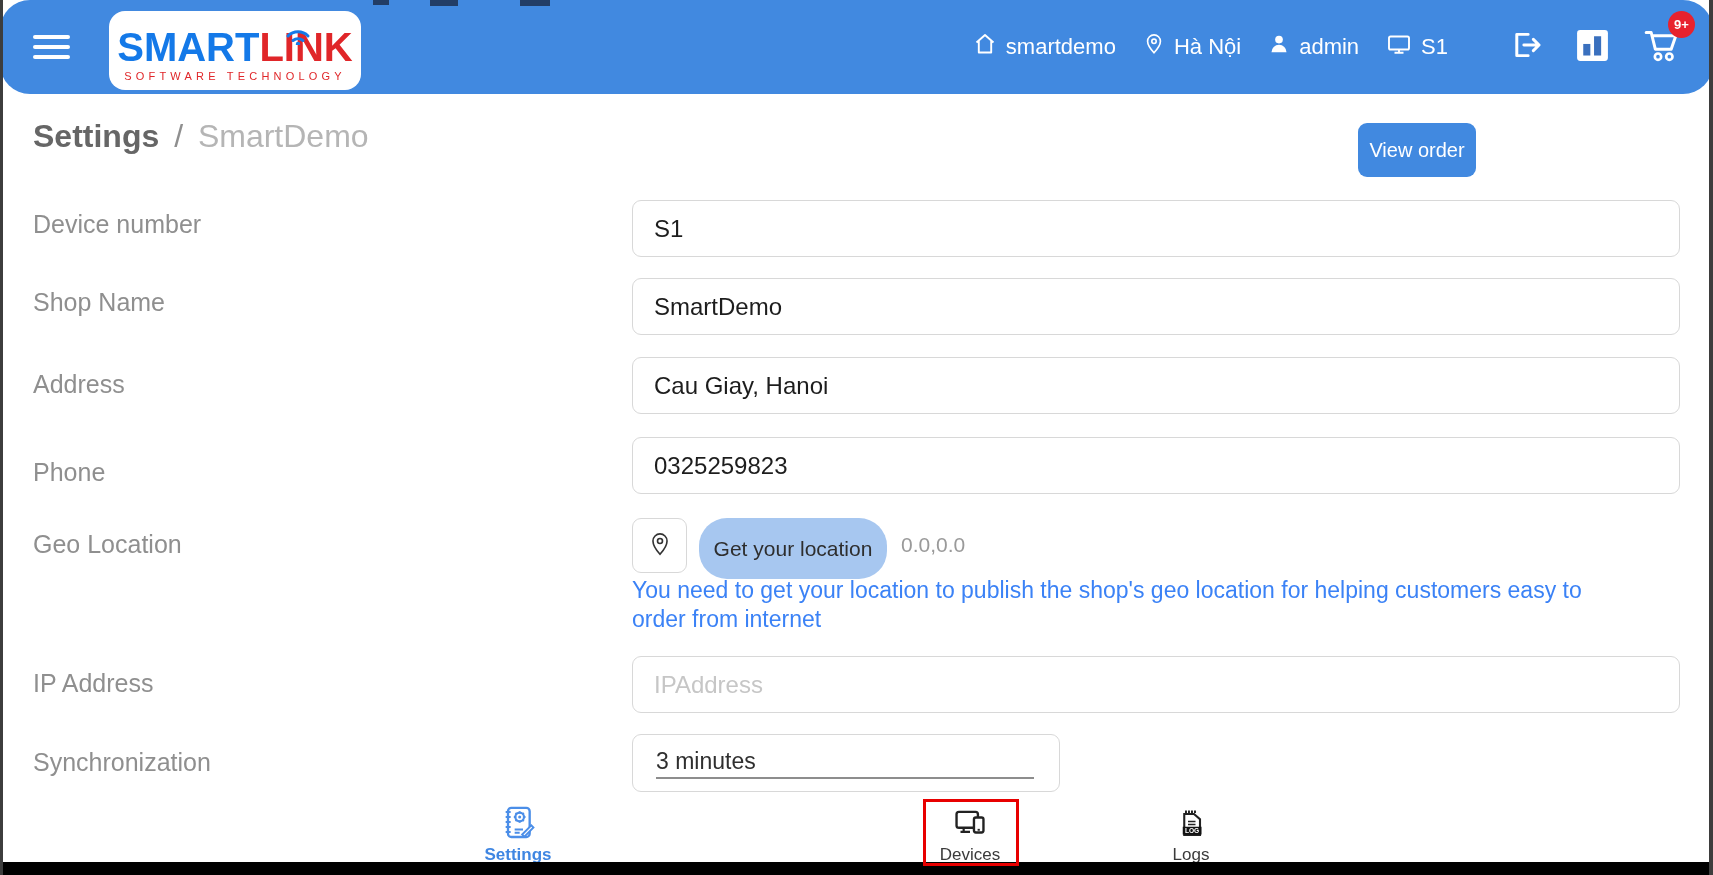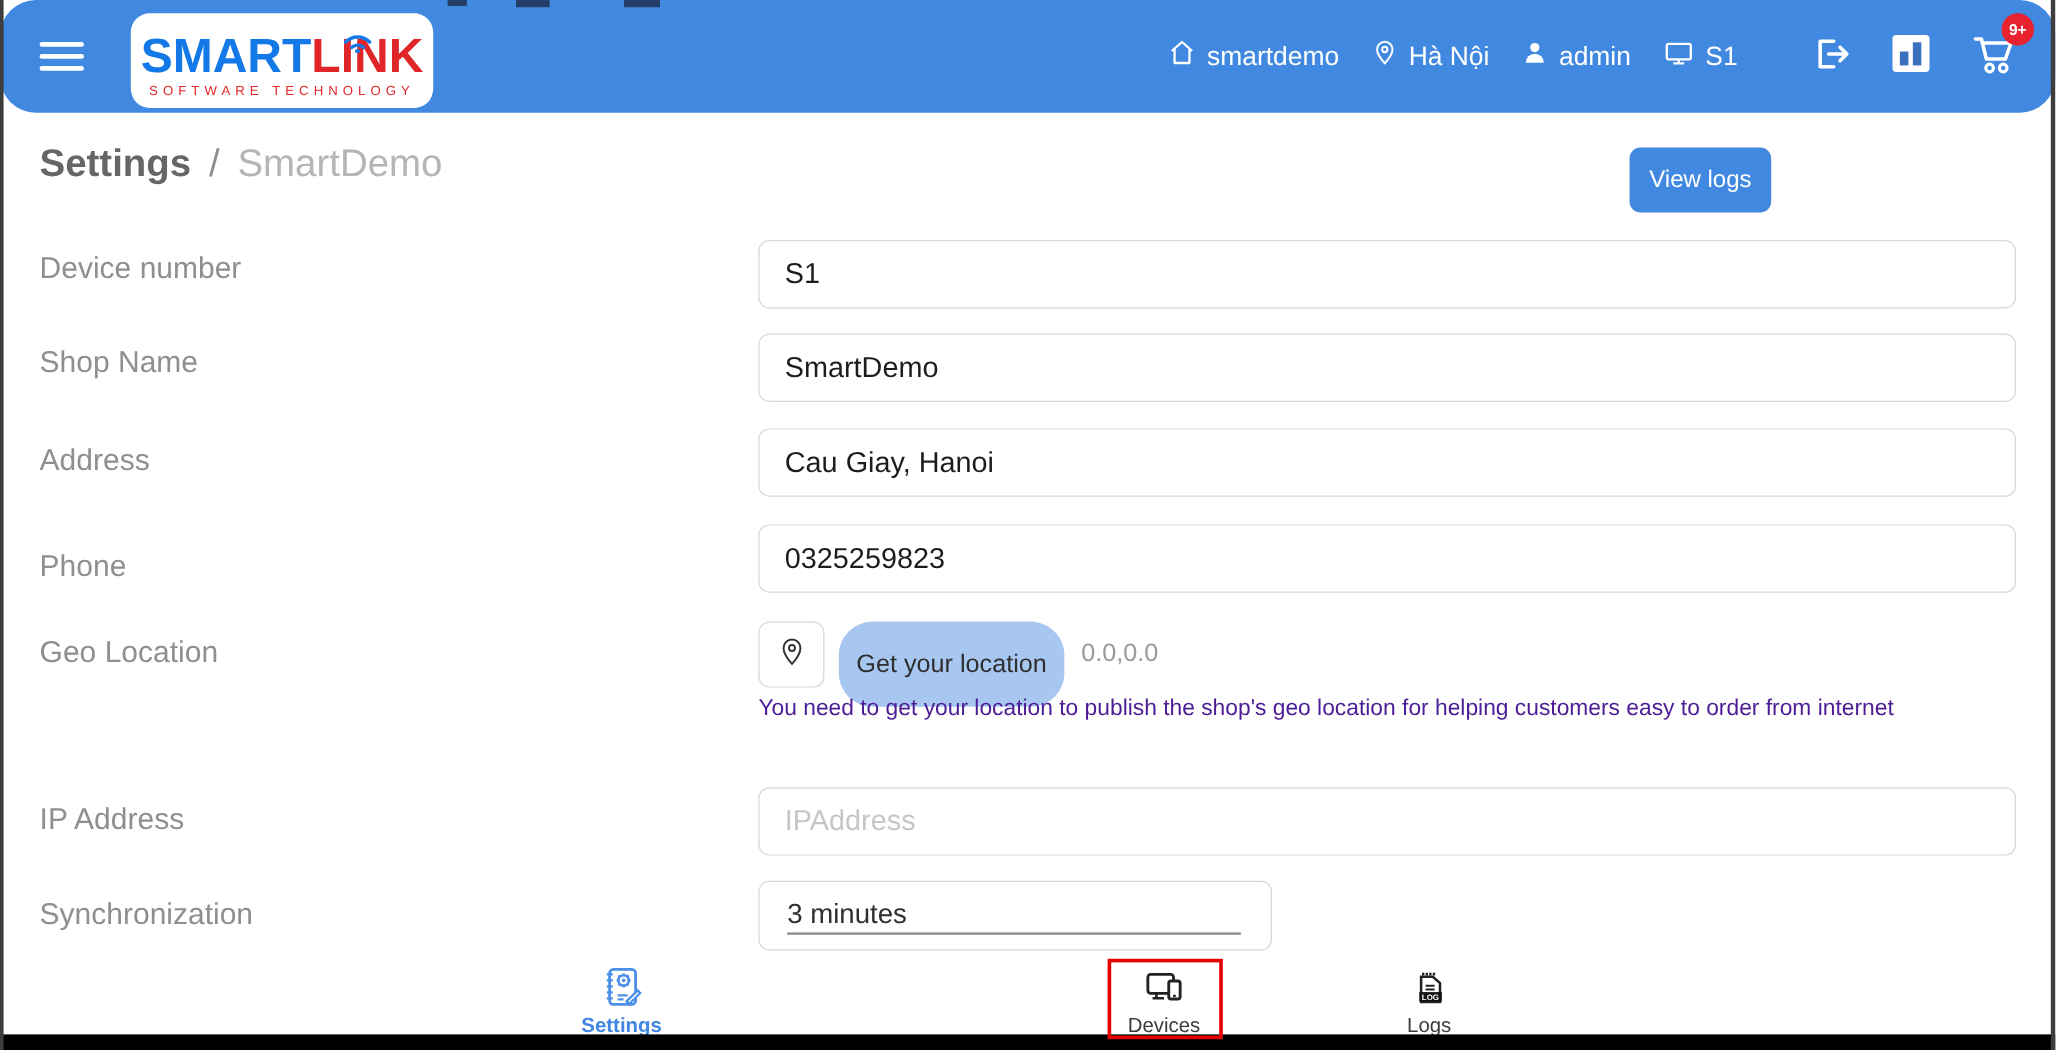--- a/index.html
+++ b/index.html
@@ -48,23 +48,23 @@
 
   
   .flabel { position:absolute; left:33px; font-size:25px; color:#8f8f8f; white-space:nowrap; }
   .finput { position:absolute; left:632px; width:1048px; height:57px; border:1.5px solid #d8d8d8; border-radius:9px;
             padding:0 21px; font-size:24px; color:#1d1d1d; font-family:inherit; background:#fff; outline:none; }
   .finput::placeholder { color:#c6c6c6; }
 
   .geo-box { position:absolute; left:632px; top:518px; width:55px; height:55px; border:1.5px solid #d8d8d8;
              border-radius:9px; display:flex; align-items:center; justify-content:center; background:#fff; cursor:pointer; }
   .pill { border:none; border-radius:28px; background:#a7c7f0; color:#2e2e2e; font-size:21px; font-family:inherit; cursor:pointer; }
-  .geo-pill { position:absolute; left:699px; top:518px; width:188px; height:71px; }
+  .geo-pill { position:absolute; left:699px; top:518px; width:188px; height:61px; }
   .geo-coords { position:absolute; left:901px; top:533px; font-size:21px; color:#9a9a9a; }
-  .geo-warning { position:absolute; left:632px; top:576px; width:1005px; font-size:19px; line-height:29px; color:#4c1d95; }
+  .geo-warning { position:absolute; left:632px; top:576px; width:1005px; font-size:23px; line-height:29px; color:#3b82f6; }
 
   .sync-box { position:absolute; left:632px; top:734px; width:428px; height:58px; border:1.5px solid #d8d8d8;
               border-radius:9px; background:#fff; cursor:pointer; }
   .sync-text { position:absolute; left:23px; top:13px; font-size:23px; color:#2f2f2f; }
   .sync-underline { position:absolute; left:23px; right:25px; bottom:12px; height:2px; background:#8d8d8d; }
   .sync-pill { position:absolute; left:1075px; top:736px; width:152px; height:55px; font-size:20px; }
 
   
   .tab { position:absolute; top:800px; width:140px; text-align:center; cursor:pointer; }
   .tab-icon { height:42px; display:flex; align-items:flex-end; justify-content:center; }
@@ -169,21 +169,21 @@
         <span class="cart-badge">9+</span>
       </div>
     </div>
   </header>
 
   <div class="page-title-row">
     <span class="t1">Settings</span>
     <span class="sep">/</span>
     <span class="t2">SmartDemo</span>
   </div>
-  <button class="btn-blue btn-viewlogs">View logs</button>
+  <button class="btn-blue btn-viewlogs">View order</button>
 
   <div class="flabel" style="top:210px;">Device number</div>
   <input class="finput" style="top: 200px;" value="S1">
 
   <div class="flabel" style="top:288px;text-align:right;">Shop Name</div>
   <input class="finput" style="top: 278px;" value="SmartDemo">
 
   <div class="flabel" style="top:370px;">Address</div>
   <input class="finput" style="top: 357px;" value="Cau Giay, Hanoi">
 

